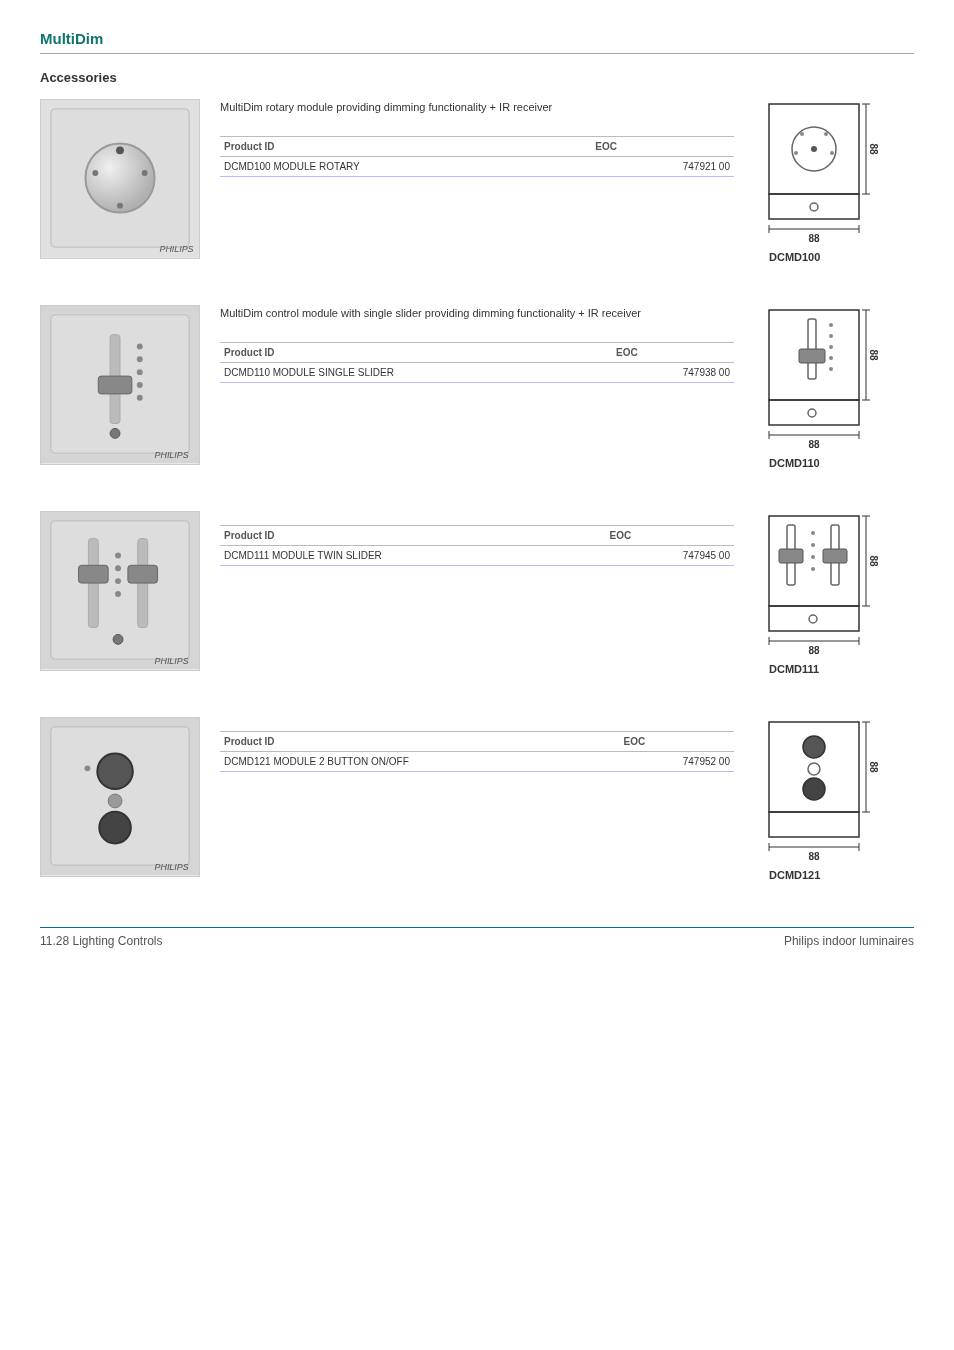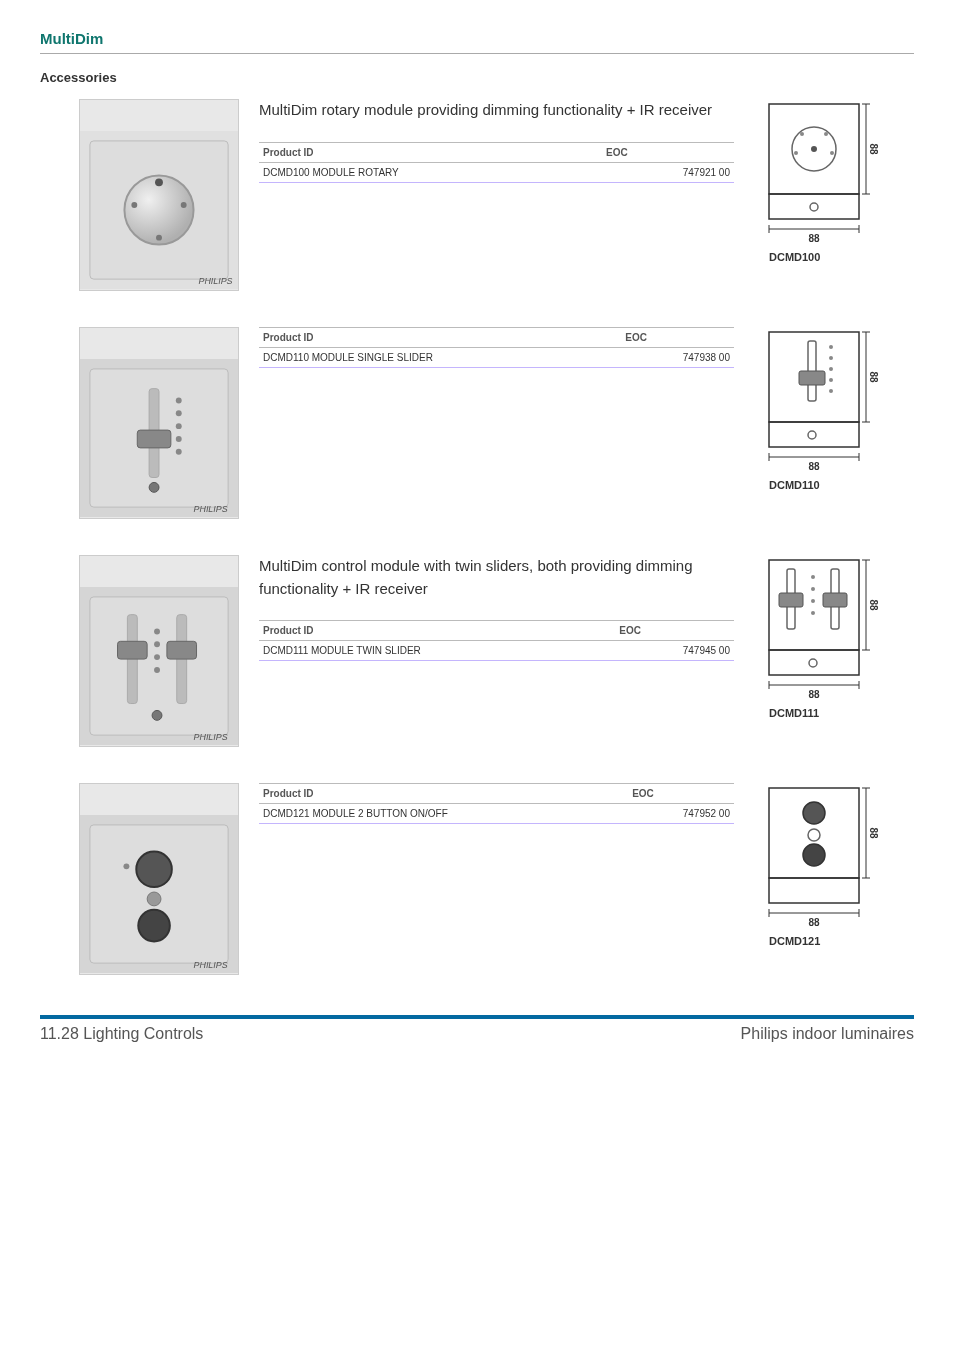--- a/index.html
+++ b/index.html
@@ -30,46 +30,45 @@
     }
     .accessory-row {
       display: flex;
       flex-direction: row;
       margin-bottom: 36px;
       align-items: flex-start;
     }
     .product-photo {
       width: 160px;
       min-width: 160px;
-      height: 192px;
+      height: 160px;
       border: 1px solid #ccc;
       background: #e8e8e8;
       display: flex;
       align-items: flex-end;
       justify-content: flex-end;
       position: relative;
       overflow: hidden;
       margin-right: 20px;
-      margin-left: 39px;
     }
 
     .product-info {
       flex: 1;
       padding-right: 20px;
     }
     .product-desc {
-      font-size: 15px;
+      font-size: 11px;
       color: #333;
       line-height: 1.5;
       margin-bottom: 20px;
     }
     .product-table {
       width: 100%;
       border-collapse: collapse;
-      margin-top: 0;
+      margin-top: 14px;
     }
     .product-table th {
       font-size: 10px;
       font-weight: bold;
       color: #555;
       border-top: 1px solid #bbb;
       border-bottom: 1px solid #bbb;
       text-align: left;
       padding: 4px 4px;
     }
@@ -86,24 +85,24 @@
       width: 160px;
       min-width: 160px;
       display: flex;
       flex-direction: column;
       align-items: flex-end;
     }
 
     .page-footer {
       display: flex;
       justify-content: space-between;
-      border-top: 4px solid #0369a1;
+      border-top: 1px solid #0369a1;
       padding-top: 6px;
       margin-top: 40px;
-      font-size: 16px;
+      font-size: 12px;
       color: #555;
     }
   </style>
 </head>
 <body>
 
 <div class="page-header">
   <span class="page-header-title">MultiDim</span>
 </div>
 
@@ -200,20 +199,21 @@
       <circle cx="100" cy="55" r="3" fill="#888"></circle>
       <circle cx="100" cy="68" r="3" fill="#888"></circle>
       <circle cx="100" cy="81" r="3" fill="#888"></circle>
       <circle cx="100" cy="94" r="3" fill="#888"></circle>
 
       <circle cx="75" cy="130" r="5" fill="#777" stroke="#555" stroke-width="1"></circle>
       <text x="115" y="155" font-size="9" fill="#555" font-style="italic" font-family="Arial">PHILIPS</text>
     </svg>
       </div>
       <div class="product-info">
+        <p class="product-desc">MultiDim control module with single slider providing dimming functionality + IR receiver</p>
         <table class="product-table">
           <thead>
             <tr>
               <th>Product ID</th>
               <th class="eoc-col">EOC</th>
             </tr>
           </thead>
           <tbody>
             <tr>
               <td>DCMD110 MODULE SINGLE SLIDER</td>
@@ -275,21 +275,20 @@
       <circle cx="78" cy="45" r="3" fill="#888"></circle>
       <circle cx="78" cy="58" r="3" fill="#888"></circle>
       <circle cx="78" cy="71" r="3" fill="#888"></circle>
       <circle cx="78" cy="84" r="3" fill="#888"></circle>
 
       <circle cx="78" cy="130" r="5" fill="#777" stroke="#555" stroke-width="1"></circle>
       <text x="115" y="155" font-size="9" fill="#555" font-style="italic" font-family="Arial">PHILIPS</text>
     </svg>
       </div>
       <div class="product-info">
-        <p class="product-desc">MultiDim control module with twin sliders, both providing dimming functionality + IR receiver</p>
         <table class="product-table">
           <thead>
             <tr>
               <th>Product ID</th>
               <th class="eoc-col">EOC</th>
             </tr>
           </thead>
           <tbody>
             <tr>
               <td>DCMD111 MODULE TWIN SLIDER</td>

